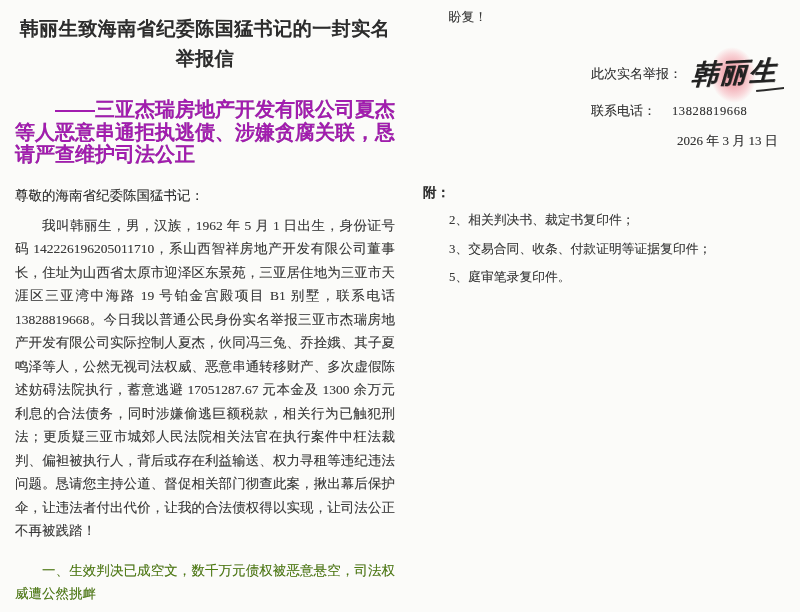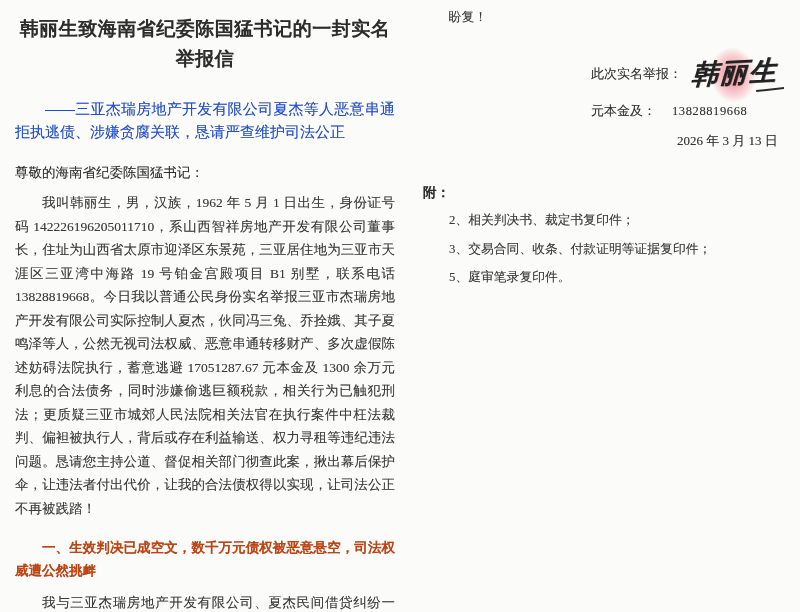--- a/index.html
+++ b/index.html
@@ -26,50 +26,50 @@
     font-weight: 700;
     font-size: 19px;
     line-height: 30px;
     text-align: center;
     color: #2c2c2c;
     letter-spacing: 0.5px;
   }
   .subtitle {
     margin-top: 24px;
     font-family: "Liberation Sans", "DejaVu Sans", sans-serif;
-    font-weight: 400;
-    font-size: 15px;
+    font-weight: 700;
+    font-size: 20px;
     line-height: 22.5px;
     text-indent: 2em;
     text-align: justify;
-    color: #1d4ed8;
+    color: #a21caf;
   }
   .salutation {
     margin-top: 21px;
     font-family: "Liberation Sans", "DejaVu Sans", sans-serif;
     font-weight: 400;
     font-size: 13.5px;
     color: #2e2e2e;
   }
   .body-par {
     margin: 9px 0 0 0;
     font-size: 13.5px;
     line-height: 23.5px;
     text-indent: 2em;
     text-align: justify;
   }
   .section-heading {
     margin-top: 16px;
     font-family: "Liberation Sans", "DejaVu Sans", sans-serif;
-    font-weight: 700;
+    font-weight: 400;
     font-size: 13.5px;
     line-height: 23px;
     text-indent: 2em;
     text-align: justify;
-    color: #c2410c;
+    color: #4d7c0f;
   }
   .col-right .body-par { font-size: 12.8px; margin-top: 26px; }
   .reply-request {
     margin-top: 9px;
     font-size: 12.8px;
     text-indent: 2em;
   }
 
   .sig-block {
     margin: 26px 0 0 168px;
@@ -152,21 +152,21 @@
   </div>
 
   <div class="col col-right">
     <div class="reply-request">盼复！</div>
 
     <div class="sig-block">
       <div class="sig-row sig-row-name">
         <span>此次实名举报：</span><span class="sig-name-wrap"><span class="fingerprint-seal"></span><span class="sig-name">韩丽生</span><span class="sig-underline"></span></span>
       </div>
       <div class="sig-row">
-        <span>元本金及：</span><span class="phone-digits">13828819668</span>
+        <span>联系电话：</span><span class="phone-digits">13828819668</span>
       </div>
       <div class="sig-row date-row">
         <span>2026 年 3 月 13 日</span>
       </div>
     </div>
 
     <div class="attach-heading">附：</div>
     <div class="attach-list">
       <div class="attach-item">2、相关判决书、裁定书复印件；</div>
       <div class="attach-item">3、交易合同、收条、付款证明等证据复印件；</div>

